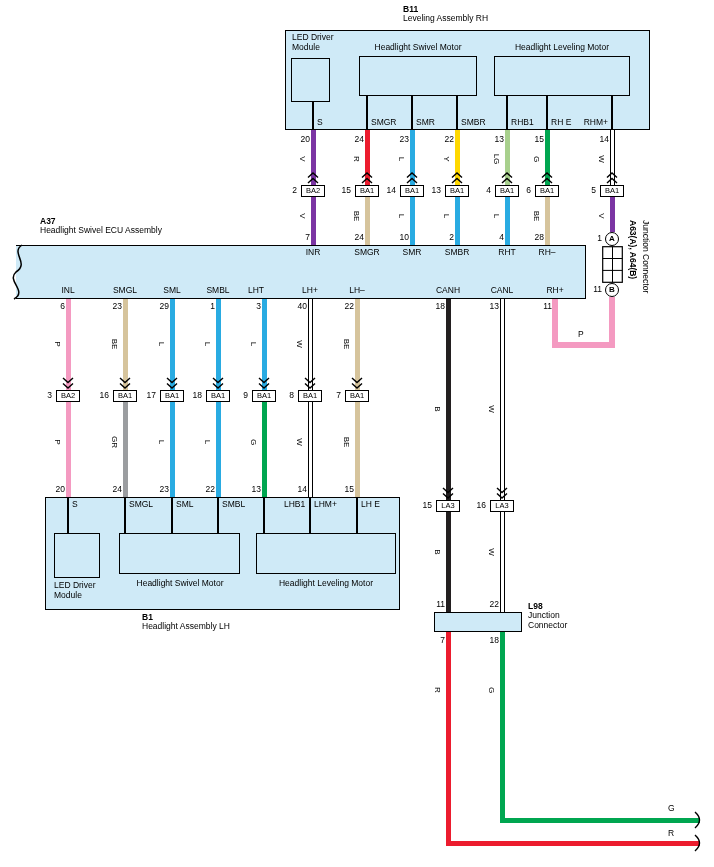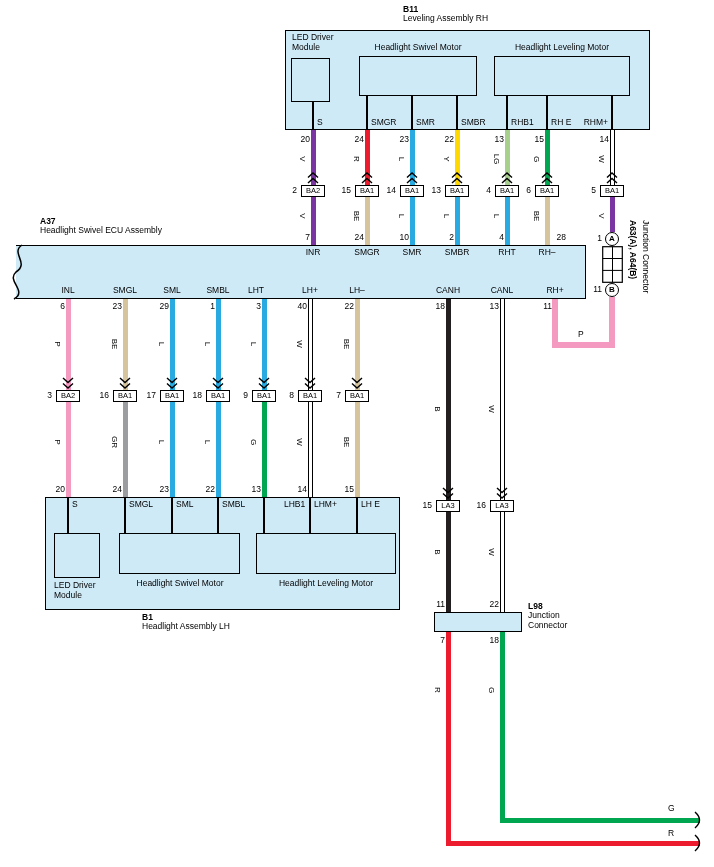--- a/index.html
+++ b/index.html
@@ -130,21 +130,21 @@
 
   <div class="wv" style="left: 545px; top: 130px; height: 55px; background: rgb(0, 166, 80);"></div>
   <div class="clr" style="left:530px;top:155px">G</div>
   <svg class="chev" style="left:541px;top:172px" width="12" height="12">
       <use href="#chev-up"></use>
     </svg>
   <div class="pin" style="left:511px;top:186px">6</div>
   <div class="conn" style="left:535px;top:185px">BA1</div>
   <div class="wv" style="left: 545px; top: 197px; height: 48px; background: rgb(214, 196, 156);"></div>
   <div class="clr" style="left:530px;top:212px">BE</div>
-  <div class="pin" style="left:546px;top:233px">28</div>
+  <div class="pin" style="left:524px;top:233px">28</div>
 
   <div class="wv ww" style="left: 610px; top: 130px; height: 55px; background: rgb(255, 255, 255);"></div>
   <div class="clr" style="left:595px;top:155px">W</div>
   <svg class="chev" style="left:606px;top:172px" width="12" height="12">
       <use href="#chev-up"></use>
     </svg>
   <div class="pin" style="left:576px;top:186px">5</div>
   <div class="conn" style="left:600px;top:185px">BA1</div>
   <div class="wv" style="left: 610px; top: 197px; height: 35px; background: rgb(123, 53, 163);"></div>
   <div class="clr" style="left:595px;top:212px">V</div>

